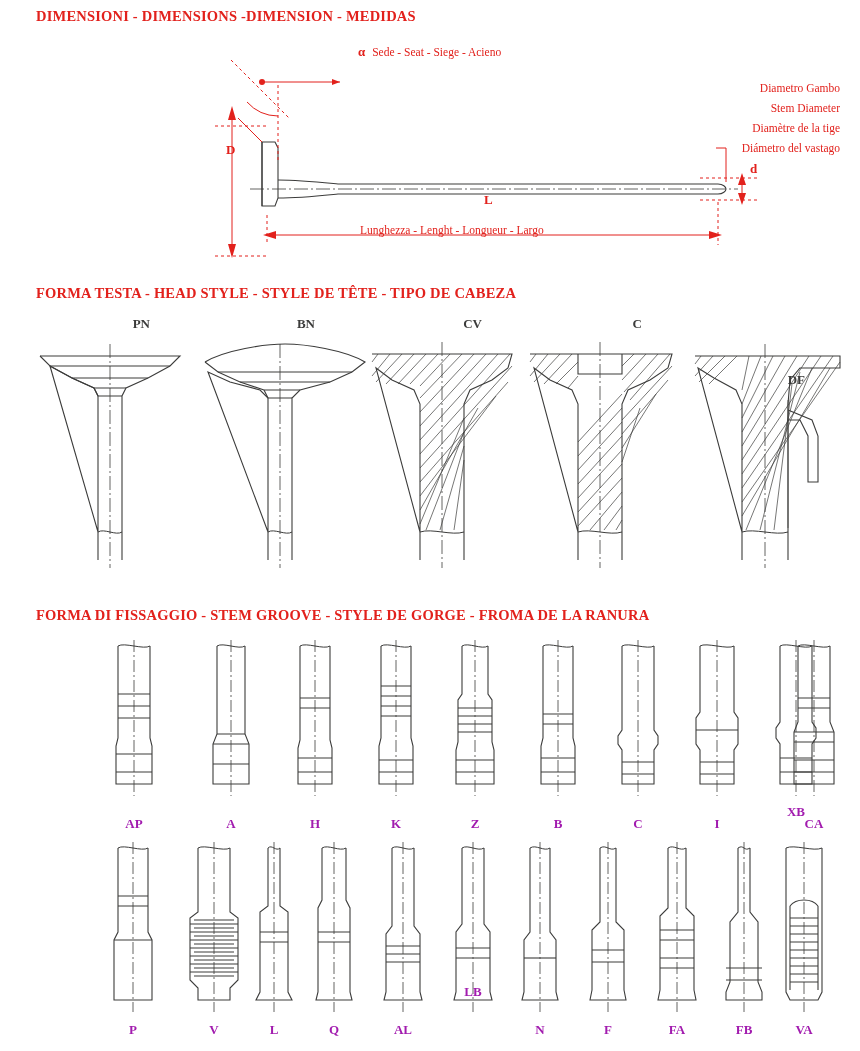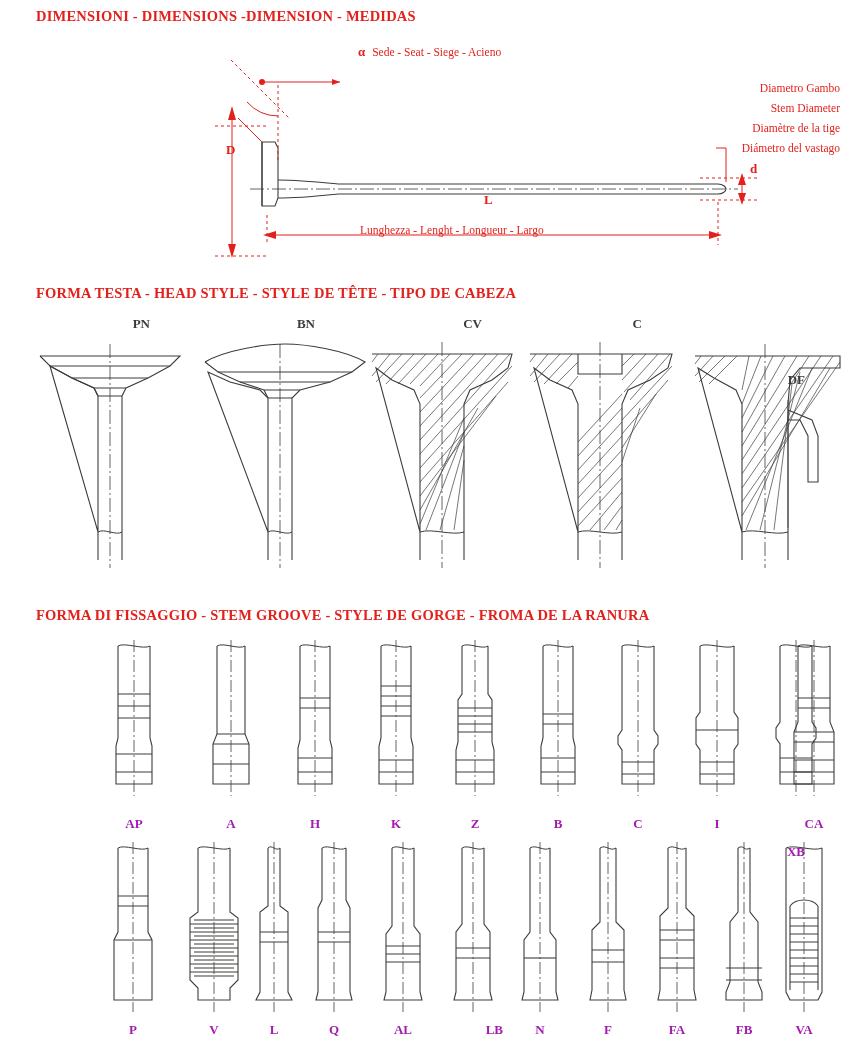--- a/index.html
+++ b/index.html
@@ -321,21 +321,21 @@
   </svg>
 
   <div class="code-label" style="left:104px; top:816px; width:60px;">AP</div>
   <div class="code-label" style="left:201px; top:816px; width:60px;">A</div>
   <div class="code-label" style="left:285px; top:816px; width:60px;">H</div>
   <div class="code-label" style="left:366px; top:816px; width:60px;">K</div>
   <div class="code-label" style="left:445px; top:816px; width:60px;">Z</div>
   <div class="code-label" style="left:528px; top:816px; width:60px;">B</div>
   <div class="code-label" style="left:608px; top:816px; width:60px;">C</div>
   <div class="code-label" style="left:687px; top:816px; width:60px;">I</div>
-  <div class="code-label" style="left:766px; top:844px; width:60px;">XB</div>
+  <div class="code-label" style="left:766px; top:804px; width:60px;">XB</div>
   <div class="code-label" style="left:784px; top:816px; width:60px;">CA</div>
 
   <svg class="groove-svg" style="left:0px; top:840px;" width="860" height="185" viewBox="0 0 860 185">
     <g fill="none" stroke="#3c3c3b" stroke-width="1.1">
 
       <g>
         <path d="M118,8 L118,92 L114,100 L114,160 L152,160 L152,100 L148,92 L148,8"></path>
         <path d="M118,56 L148,56 M118,66 L148,66"></path>
         <path d="M114,100 L152,100"></path>
         <path d="M118,8 C124,4 142,12 148,8" stroke-width="1"></path>
@@ -422,20 +422,20 @@
         <path d="M804,2 L804,172" stroke-dasharray="12,3,2,3" stroke-width="0.8"></path>
       </g>
     </g>
   </svg>
 
   <div class="code-label" style="left:103px; top:1022px; width:60px;">P</div>
   <div class="code-label" style="left:184px; top:1022px; width:60px;">V</div>
   <div class="code-label" style="left:244px; top:1022px; width:60px;">L</div>
   <div class="code-label" style="left:304px; top:1022px; width:60px;">Q</div>
   <div class="code-label" style="left:373px; top:1022px; width:60px;">AL</div>
-  <div class="code-label" style="left:443px; top:1022px; width:60px;text-align:right;">LB</div>
+  <div class="code-label" style="left:443px; top:984px; width:60px;">LB</div>
   <div class="code-label" style="left:510px; top:1022px; width:60px;">N</div>
   <div class="code-label" style="left:578px; top:1022px; width:60px;">F</div>
   <div class="code-label" style="left:647px; top:1022px; width:60px;">FA</div>
   <div class="code-label" style="left:714px; top:1022px; width:60px;">FB</div>
   <div class="code-label" style="left:774px; top:1022px; width:60px;">VA</div>
 
 </div>
 
 </body></html>

